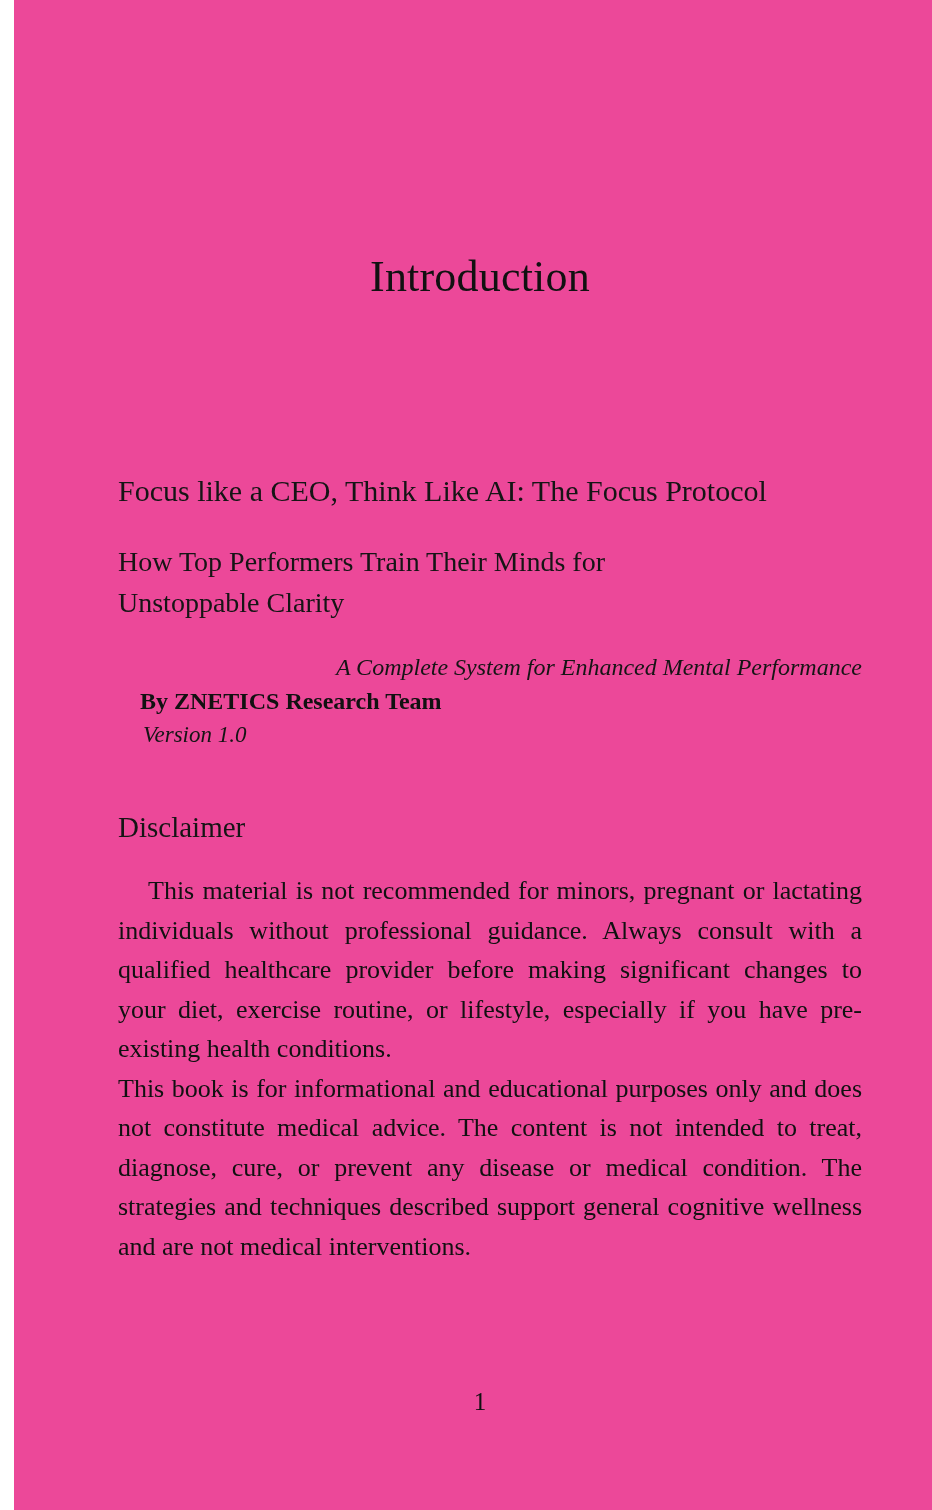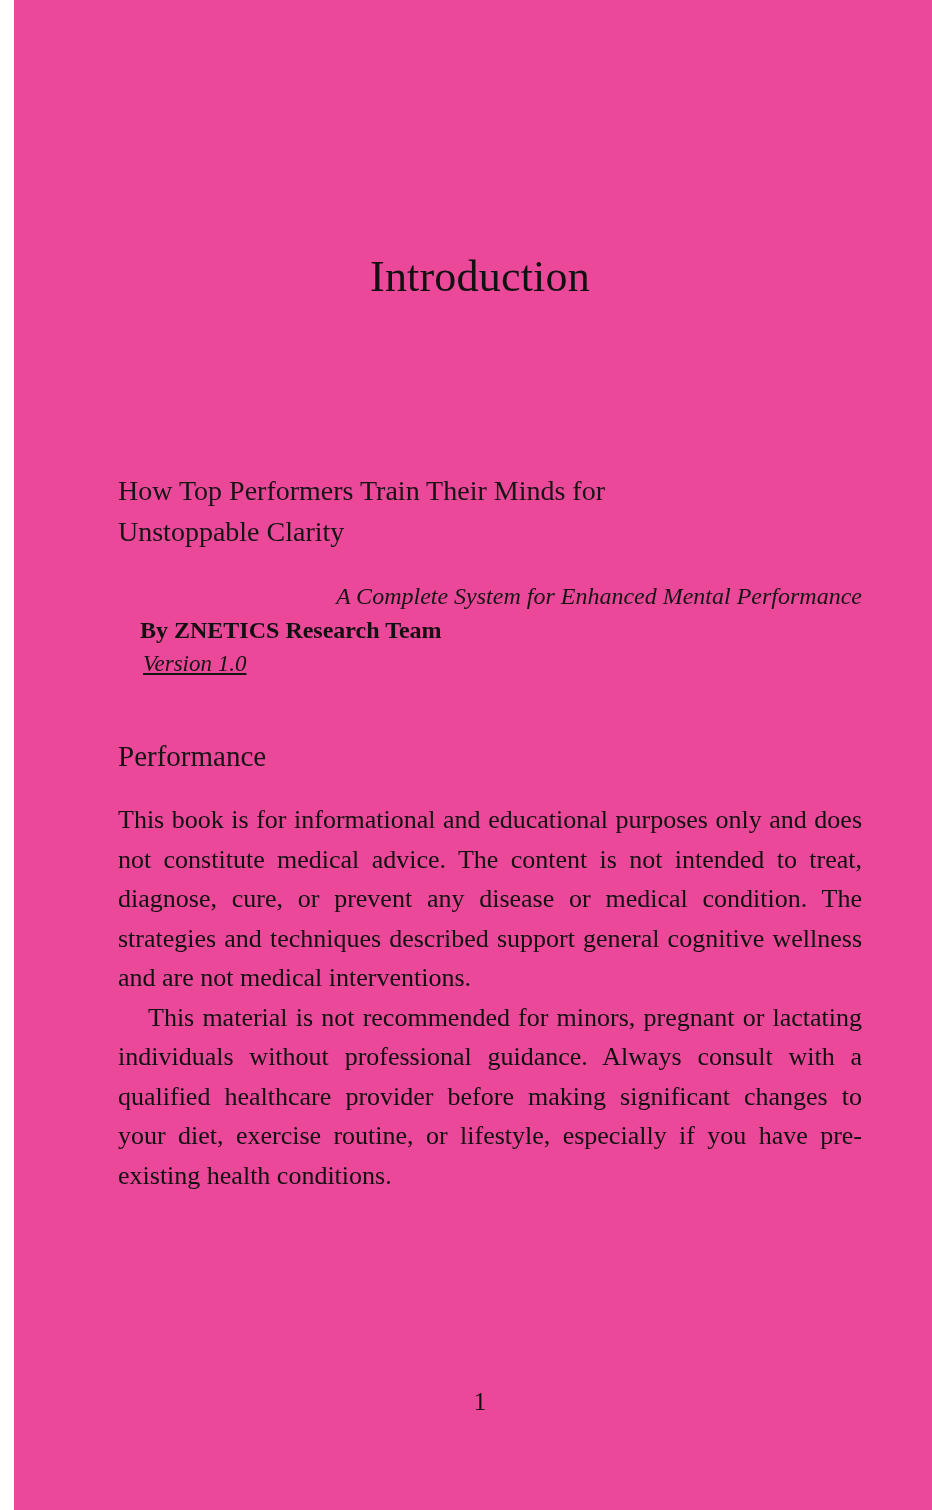--- a/index.html
+++ b/index.html
@@ -69,21 +69,20 @@
     margin: 0 0 2px 22px;
     color: #111111;
     font-family: Liberation Serif, serif;
   }
   .version {
     font-size: 23px;
     font-style: italic;
     line-height: 32px;
     margin: 0 0 8px 25px;
     color: #151515;
-    text-decoration: underline;
   }
   .section-heading {
     font-size: 29px;
     line-height: 36px;
     margin: 58px 0 26px 0;
     font-weight: normal;
     color: #151515;
   }
   p.body-text {
     font-size: 26px;
@@ -109,32 +108,33 @@
 </style>
 </head>
 <body>
 
 <div class="page">
 
   <h1 class="chapter-title">Introduction</h1>
 
   <div class="content">
 
+    <div class="book-title">Focus like a CEO, Think Like AI: The Focus Protocol</div>
 
     <div class="book-subtitle">How Top Performers Train Their Minds for Unstoppable Clarity</div>
 
     <div class="tagline">A Complete System for Enhanced Mental Performance</div>
 
     <div class="byline">By ZNETICS Research Team</div>
 
     <div class="version">Version 1.0</div>
 
-    <h2 class="section-heading">Performance</h2>
+    <h2 class="section-heading">Disclaimer</h2>
+
+    <p class="body-text indent">This material is not recommended for minors, pregnant or lactating individuals without professional guidance. Always consult with a qualified healthcare provider before making significant changes to your diet, exercise routine, or lifestyle, especially if you have pre-existing health conditions.</p>
 
     <p class="body-text">This book is for informational and educational purposes only and does not constitute medical advice. The content is not intended to treat, diagnose, cure, or prevent any disease or medical condition. The strategies and techniques described support general cognitive wellness and are not medical inter­ventions.</p>
-
-    <p class="body-text indent">This material is not recommended for minors, pregnant or lactating individuals without professional guidance. Always consult with a qualified healthcare provider before making significant changes to your diet, exercise routine, or lifestyle, especially if you have pre-existing health conditions.</p>
 
   </div>
 
   <div class="page-number">1</div>
 
 </div>
 
 </body></html>

